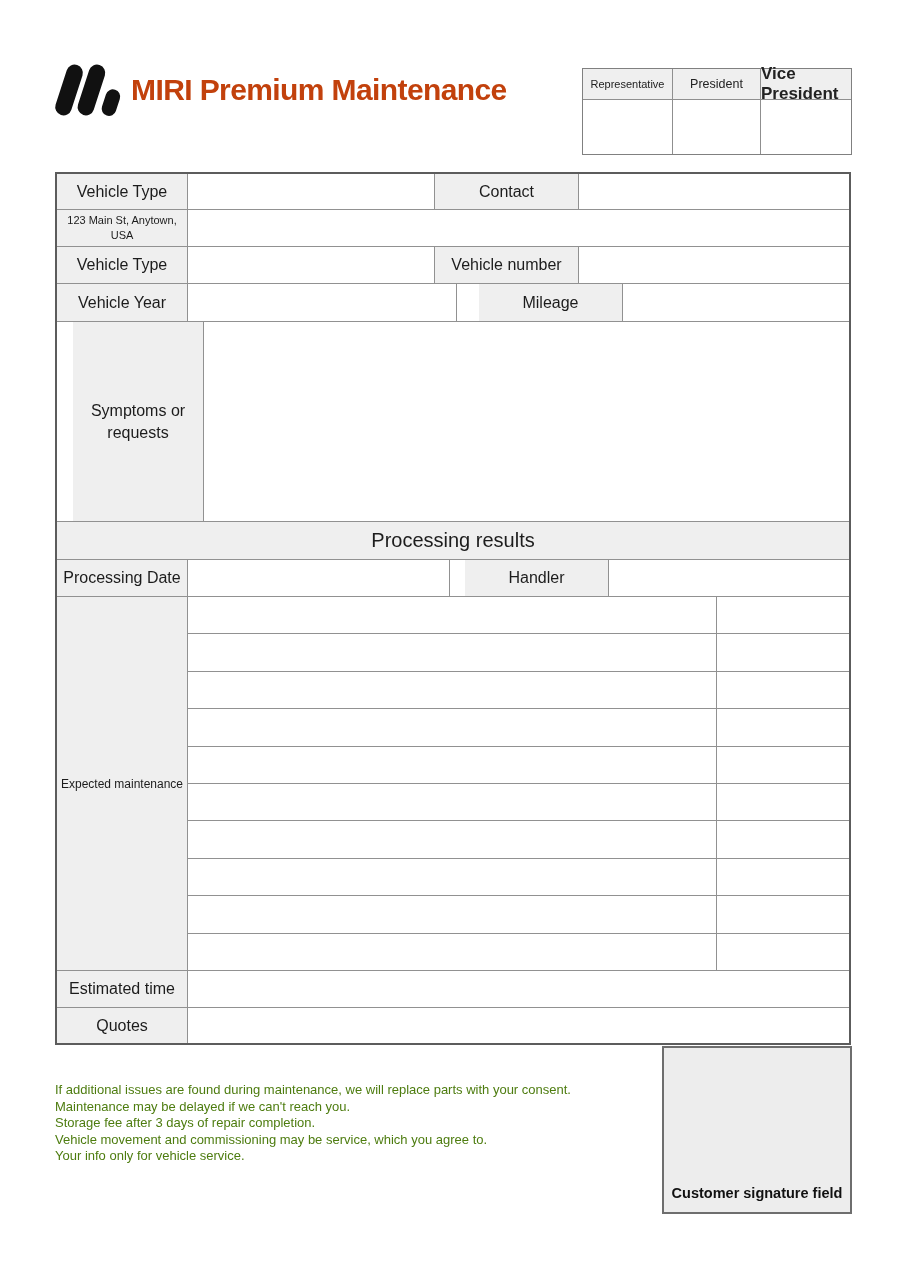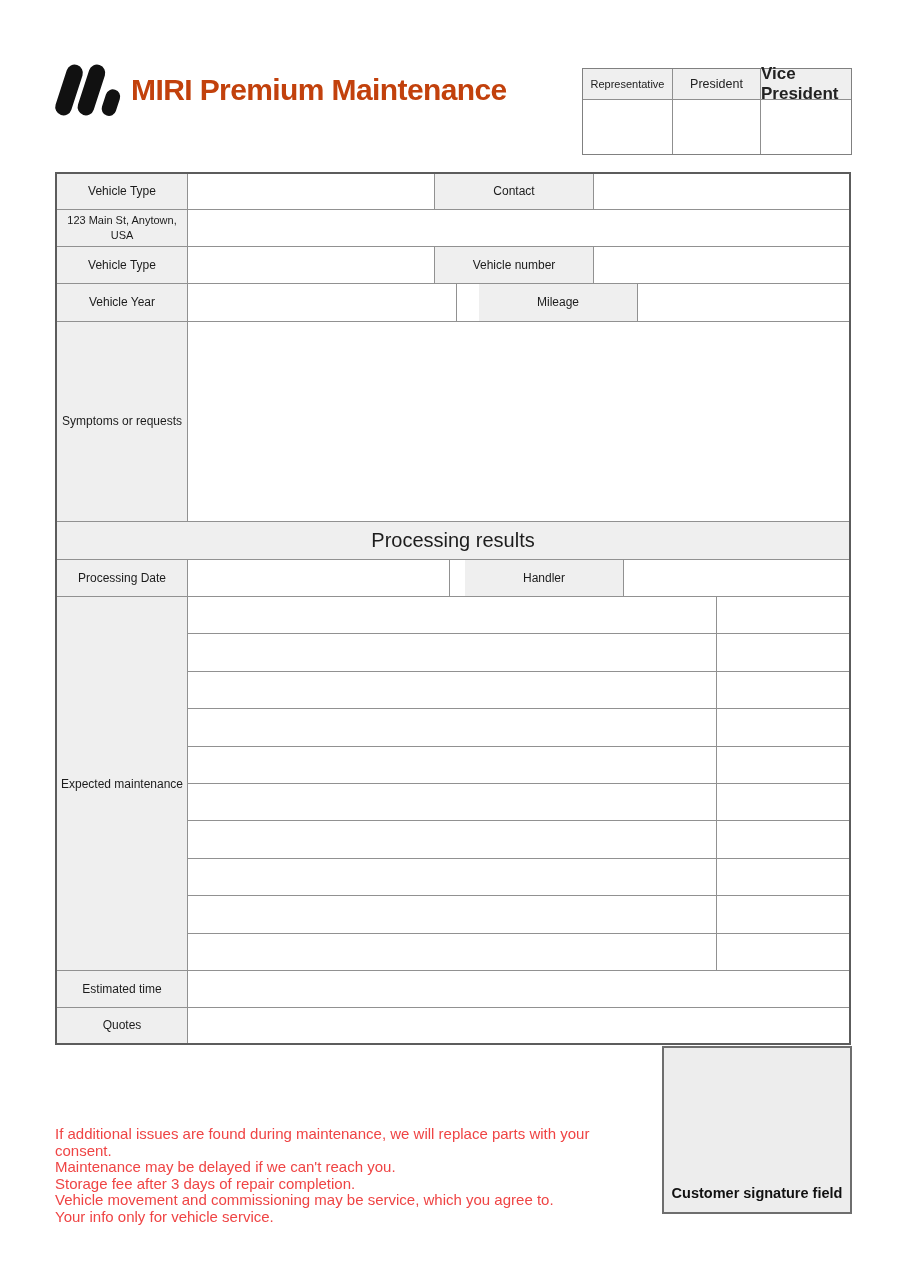--- a/index.html
+++ b/index.html
@@ -26,46 +26,46 @@
   .approval-col:nth-child(3) .approval-head { font-size:17px; font-weight:600; }
   .approval-body { flex:1; background:#fff; }
 
   
   .form-table { position:absolute; left:55px; top:172px; width:796px; height:873px;
                 border:2px solid #5c5c5c; background:#fff; display:flex; flex-direction:column; }
   .frow { display:flex; border-bottom:1px solid #919191; }
   .frow:last-child { border-bottom:none; }
   .cell { border-right:1px solid #919191; display:flex; align-items:center; justify-content:center; }
   .cell:last-child { border-right:none; }
-  .lab  { background:#efefef; font-size:12px; color:#1c1c1c; text-align:center; line-height:1.35; }
+  .lab  { background:#efefef; font-size:16px; color:#1c1c1c; text-align:center; line-height:1.35; }
   .inp  { background:#ffffff; }
-  .w-lab1 { width:131px; } .w-inp1 { width:247px; } .w-lab2 { width:159px; } .w-inp2 { flex:1; }
+  .w-lab1 { width:131px; } .w-inp1 { width:247px; } .w-lab2 { width:144px; } .w-inp2 { flex:1; }
 
   .r1 { height:36px; } .r2 { height:37px; } .r3 { height:37px; } .r4 { height:38px;gap:22px; }
-  .r-sym { height:200px; }
+  .r-sym { height:200px;padding-left:16px; }
   .r-sec { height:38px; background:#efefef; align-items:center; justify-content:center;
            font-size:20px; display:flex; }
   .r-proc { height:37px;gap:15px; }
   .addr-lab { font-size:11px; }
 
   
   .r-exp { height:374px; }
   .exp-label { width:131px; background:#efefef; border-right:1px solid #919191;
                display:flex; align-items:center; justify-content:center; font-size:12px; }
   .exp-grid { flex:1; display:flex; flex-direction:column; }
   .exp-row { flex:1; display:flex; border-bottom:1px solid #919191; }
   .exp-row:last-child { border-bottom:none; }
   .exp-main { flex:1; border-right:1px solid #919191; background:#fff; }
   .exp-side { width:132px; background:#fff; }
 
   .r-est { height:37px; } .r-quo { height:35px; }
 
   
-  .notes { position:absolute; left:55px; top:1126px; width:570px; font-size:15px;
-           line-height:16.6px; color:#ef4444; }
+  .notes { position:absolute; left:55px; top:1082px; width:570px; font-size:13px;
+           line-height:16.6px; color:#4d7c0f; }
   .signature { position:absolute; left:662px; top:1046px; width:190px; height:168px;
                background:#ededed; border:2px solid #6e6e6e;
                display:flex; align-items:flex-end; justify-content:center; }
   .signature-label { font-size:14.5px; font-weight:700; margin-bottom:11px; color:#111; }
 </style>
 </head>
 <body>
 
 <svg class="logo" viewBox="0 0 74 58" aria-hidden="true">
   <rect x="8" y="2" width="17" height="54" rx="8.5" fill="#111" transform="rotate(18 16.5 29)"></rect>

